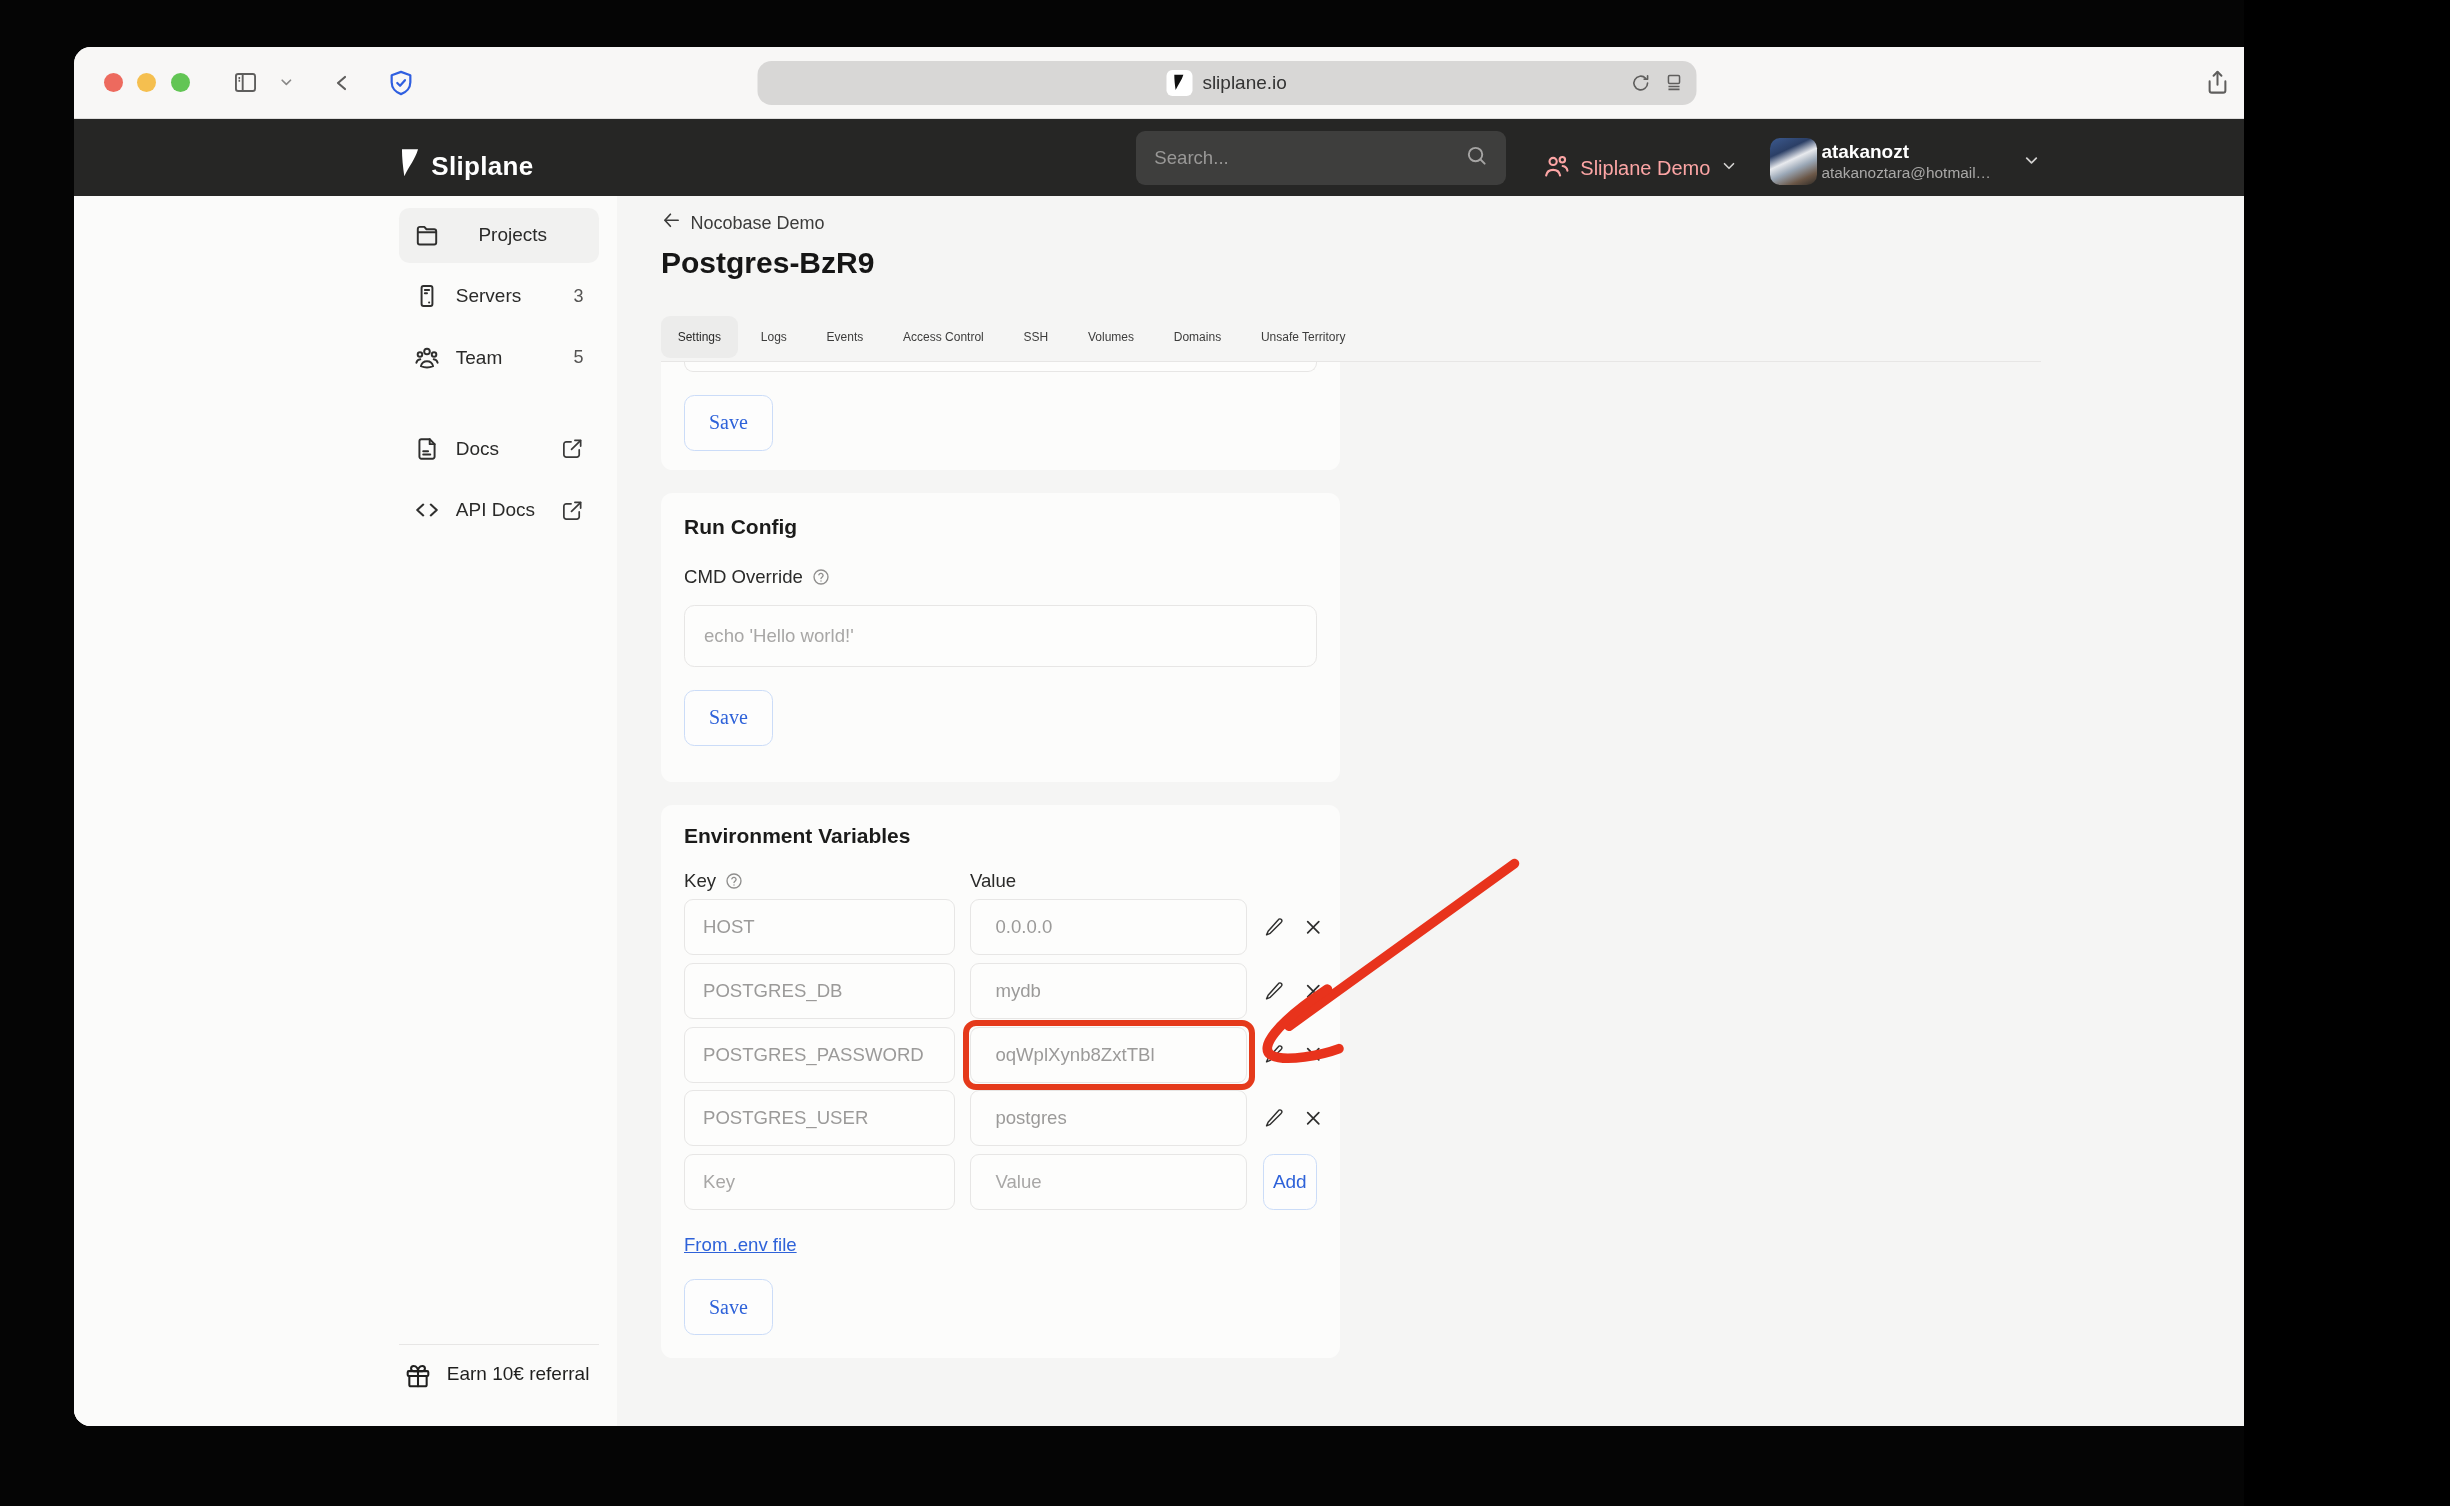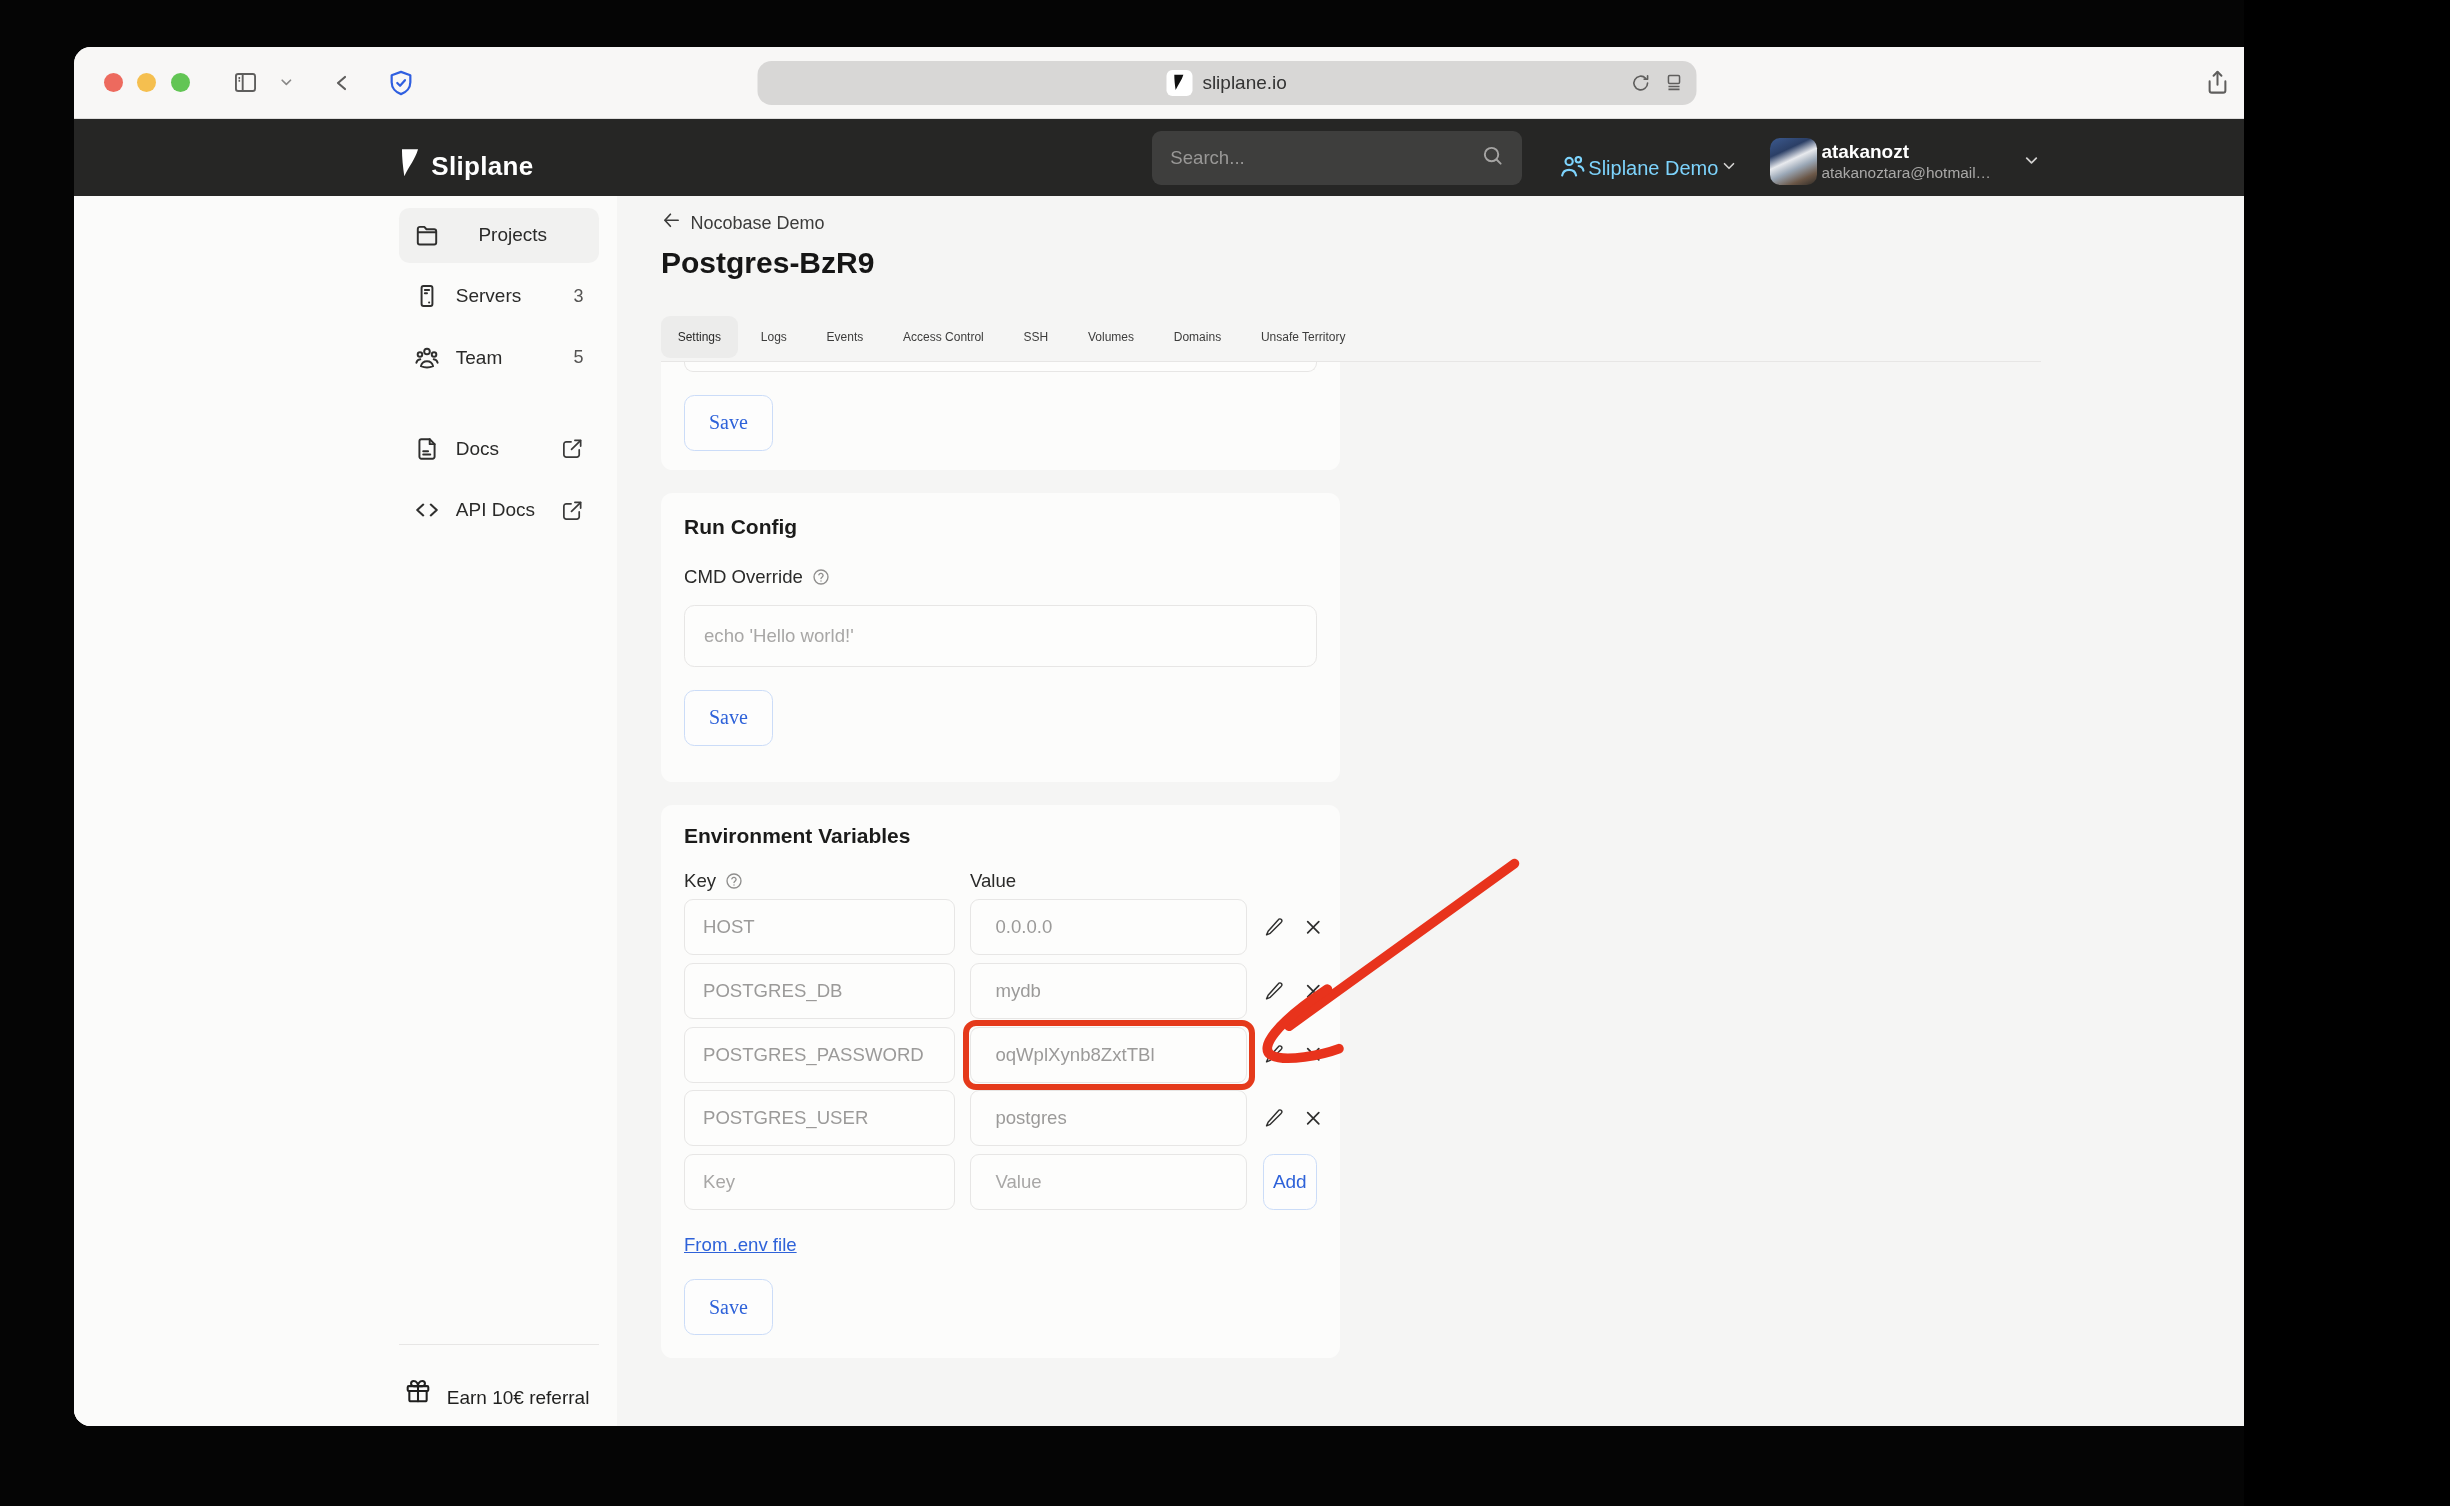--- a/index.html
+++ b/index.html
@@ -29,21 +29,21 @@
                display:flex; gap:13px; align-items:center; color:#5f5e5d; }
   .tb-right { margin-left:auto; margin-right:31px; display:flex; gap:32px; align-items:center; color:#5f5e5d; }
 
   
   .app-header { height:77px; flex:0 0 auto; background:#262625; display:flex; align-items:center; }
   .container { width:1642px; margin-left:325px; display:flex; align-items:flex-end; }
   .brand { display:flex; align-items:center; gap:10.3px; color:#fff; font-size:26px; font-weight:bold; letter-spacing:0.3px; }
   .search-pill { margin-left:auto; width:370px; height:54px; background:#3e3e3d; border-radius:9px;
                  display:flex; align-items:center; padding:0 18px; color:#999897; font-size:18.6px; }
   .search-pill .mag { margin-left:auto; color:#a5a4a3; }
-  .workspace { display:flex; align-items:center; gap:2px; color:#7dd3fc; font-size:20px; margin-left:37px; cursor:pointer; }
+  .workspace { display:flex; align-items:center; gap:10px; color:#fca5a5; font-size:20px; margin-left:37px; cursor:pointer; }
   .chev { color:#d2d1d0; }
   .user { display:flex; align-items:center; gap:4px; margin-left:32px; cursor:pointer; }
   .avatar { width:47px; height:47px; border-radius:10.3px;
             background:linear-gradient(155deg,#3c5a8f 0%,#2b3f66 28%,#e8eaee 46%,#9aa7b6 62%,#6b5747 82%,#2e2a26 100%); }
   .user-name { font-size:19px; color:#fff; font-weight:bold; line-height:22px; }
   .user-email { font-size:15.4px; color:#a9a8a7; line-height:19px; }
   .user-chev { margin-left:27px; }
 
   
   .app-body { flex:1 1 auto; position:relative; background:#f5f5f4; }
@@ -54,21 +54,21 @@
   .nav { width:200px; margin-right:62px; padding:11.5px 0 16.7px; display:flex; flex-direction:column; height:100%; }
   .nav-item { height:55px; margin-bottom:6.4px; border-radius:10.3px; display:flex; align-items:center;
               padding:0 15.4px; gap:15.4px; font-size:19px; color:#2a2a29; cursor:pointer; }
   .nav-item.active { background:#f1f1f0;gap:38px; }
   .nav-item .nicon { color:#2f2f2e; display:flex; }
   .nav-badge { margin-left:auto; color:#555453; font-size:18px; }
   .nav-trailing { margin-left:auto; color:#3a3a39; display:flex; }
   .nav-gap { height:29.5px; }
   .nav-spacer { flex:1; }
   .nav-divider { height:1.3px; background:#e7e6e5; margin-bottom:18px; }
-  .referral { display:flex; align-items:flex-end; gap:15.4px; font-size:19px; color:#1f1f1e; height:46px; padding:0 6.4px; cursor:pointer; }
+  .referral { display:flex; align-items:flex-start; gap:15.4px; font-size:19px; color:#1f1f1e; height:46px; padding:0 6.4px; cursor:pointer; }
 
   
   .main { flex:1; padding-top:14px; position:relative; }
   .breadcrumb { display:flex; align-items:center; gap:9px; color:#3c3c3b; font-size:18px; height:26px; cursor:pointer; }
   .page-title { margin-top:9px; font-size:30px; font-weight:bold; color:#161616; line-height:35px; }
   .tabs { display:flex; gap:6.4px; margin-top:36px; border-bottom:1.3px solid #e7e6e5; padding-bottom:2.6px; }
   .tab { padding:0 16.7px; height:42px; display:flex; align-items:center; font-size:12px; color:#3d3d3c;
          border-radius:9px; cursor:pointer; white-space:nowrap; }
   .tab.active { background:#ececeb; color:#2b2b2a; }
 

